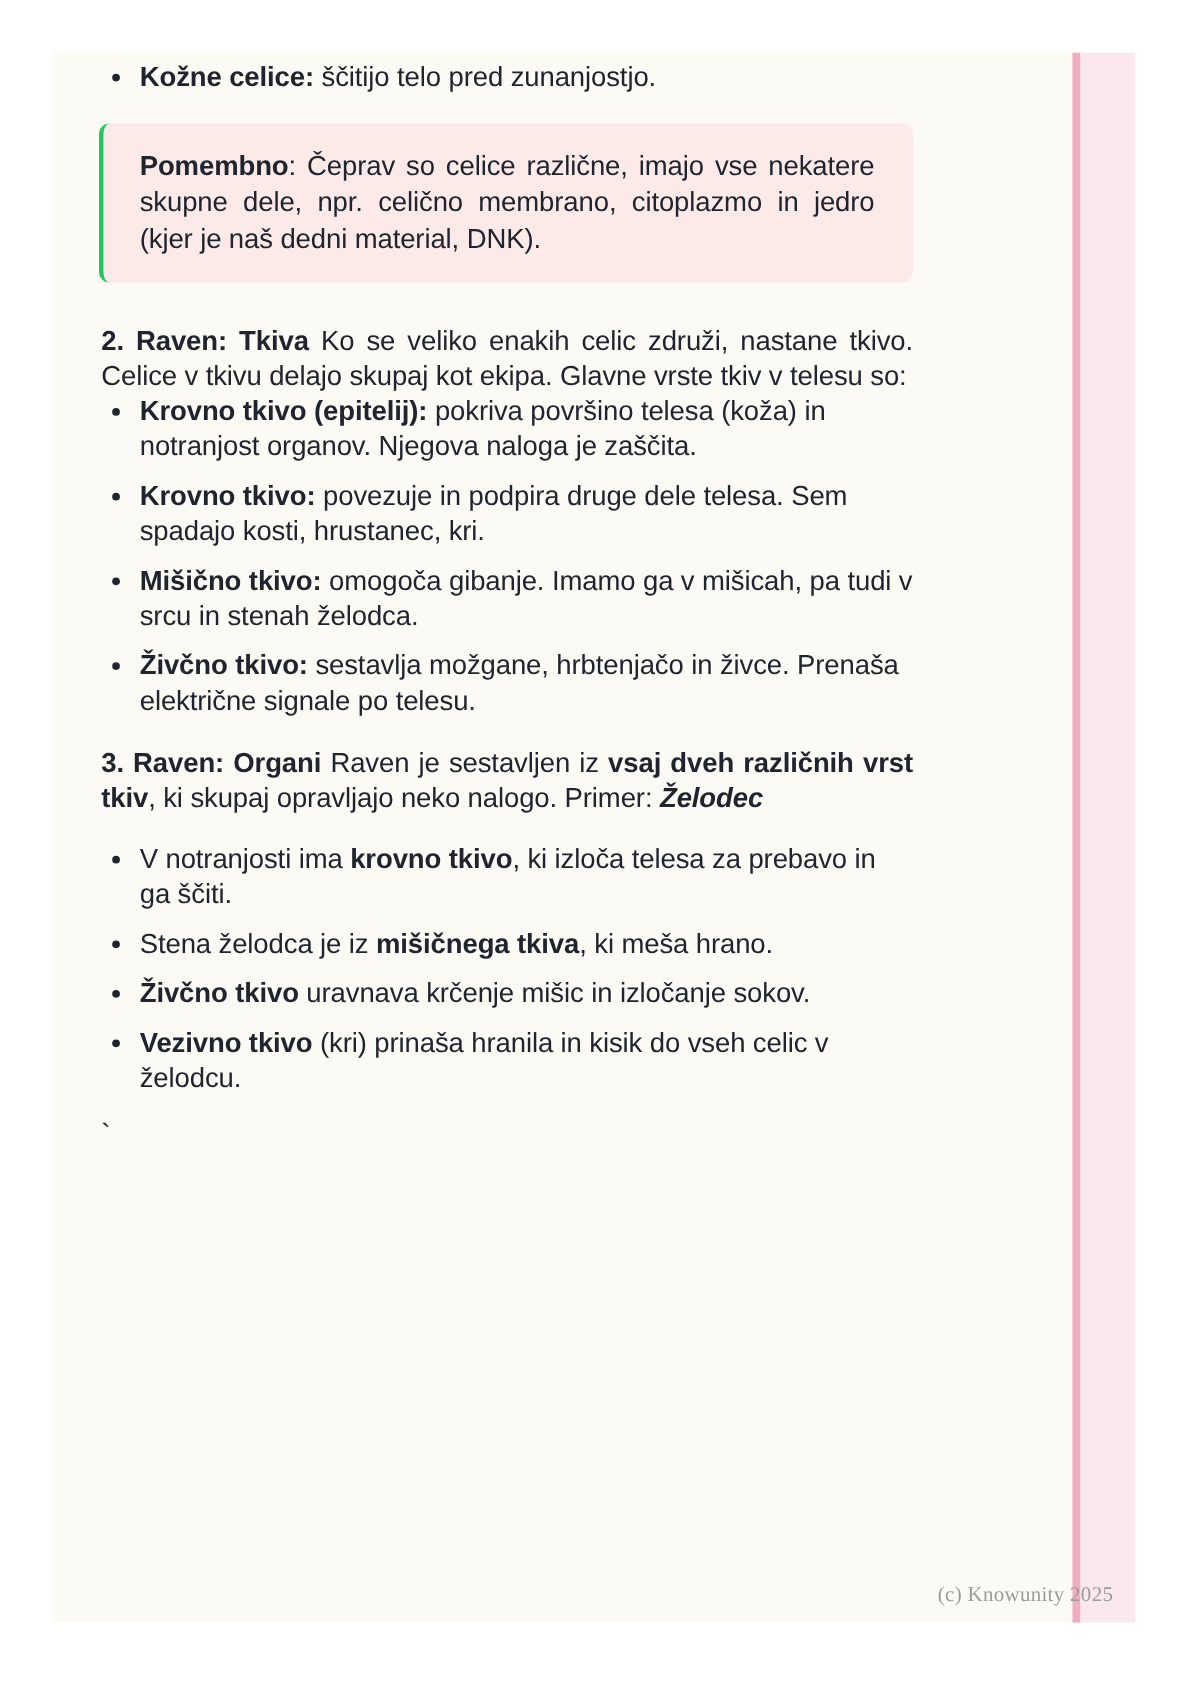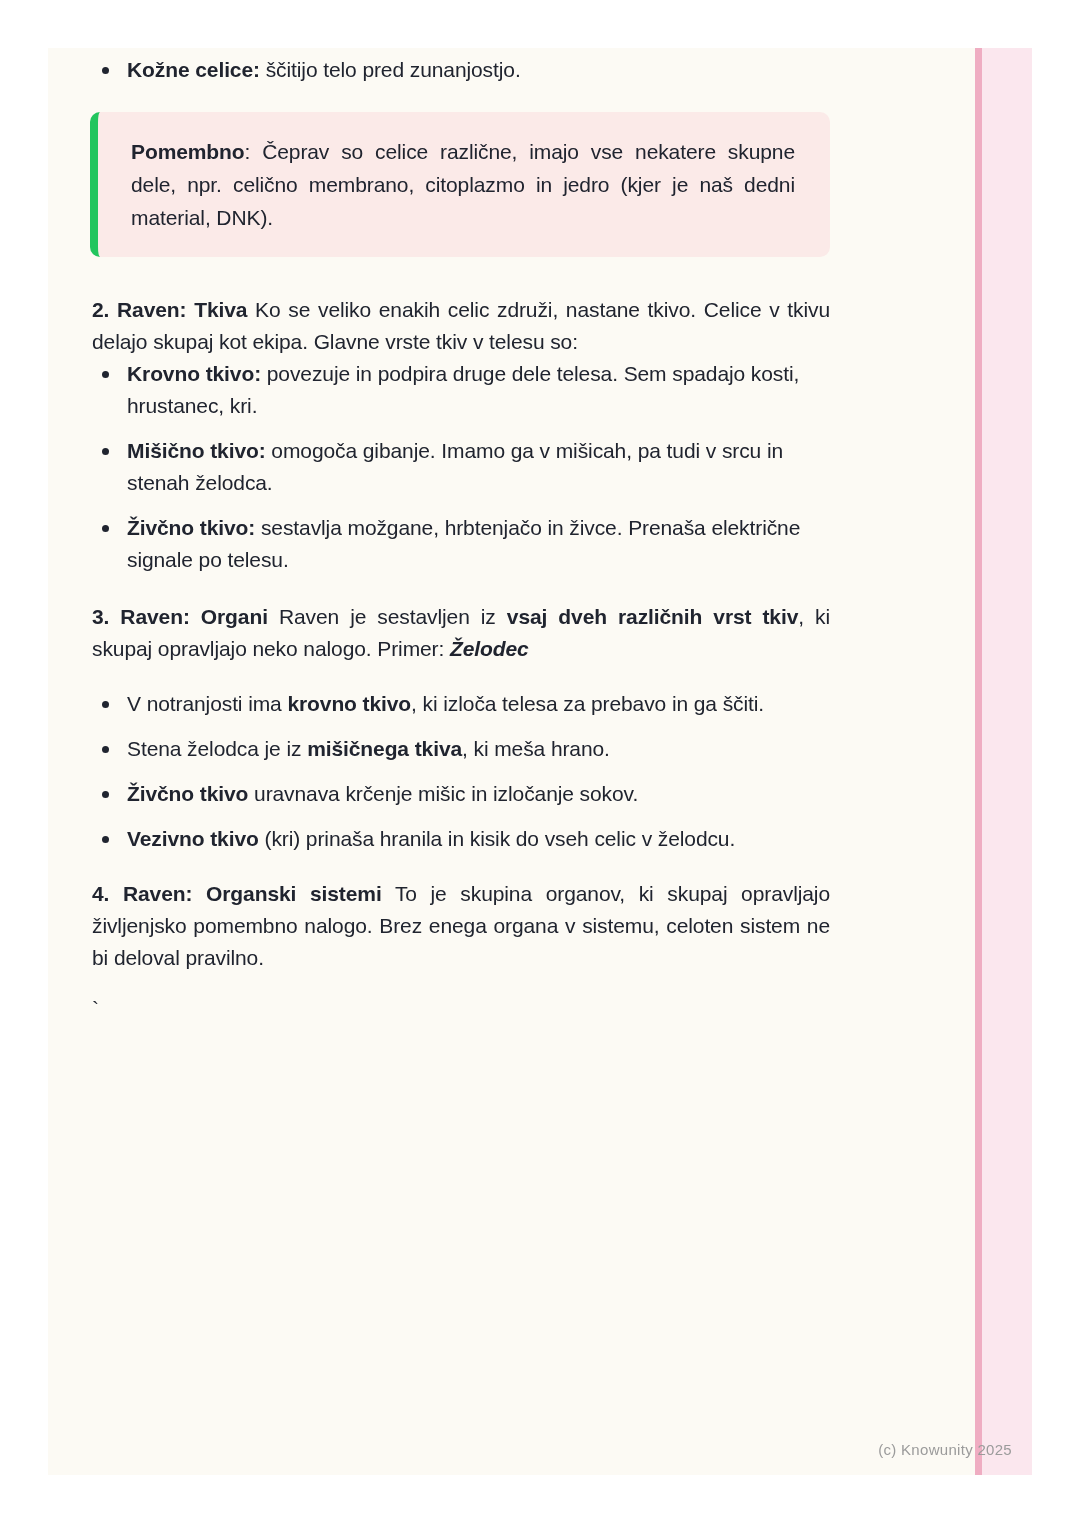--- a/index.html
+++ b/index.html
@@ -19,21 +19,21 @@
     top: 0; right: 0; bottom: 0;
     width: 57px;
     background: #fbe7ee;
     border-left: 7px solid #efadc2;
     z-index: 1;
   }
   .content {
     position: absolute;
     left: 44px; top: 6px;
     width: 738px;
-    font-size: 21px;
+    font-size: 25px;
     line-height: 32px;
     letter-spacing: -0.1px;
     color: #20242f;
     z-index: 2;
   }
   .b { font-weight: bold; }
   .i { }
   .bi { font-weight: bold; font-style: italic; }
   ul.blist { list-style: none; }
   ul.blist li { position: relative; padding-left: 35px; margin-bottom: 13px; }
@@ -44,38 +44,39 @@
     left: 10px; top: 13px;
     width: 7px; height: 7px;
     border-radius: 50%;
     background: #20242f;
   }
   .callout {
     margin-top: 26px;
     margin-left: -2px;
     width: 740px;
     background: #fbeae8;
-    border-left: 8px solid #22c55e;
+    border-left: 4px solid #22c55e;
     border-radius: 10px;
     padding: 23px 35px 23px 33px;
   }
   .callout p { line-height: 33px; text-align: justify; }
   .para { text-align: justify; }
   .s2 { margin-top: 37px; }
   .s3 { margin-top: 25px; margin-bottom: 23px; }
   .s4 { margin-top: 23px; }
   .stray { margin-top: 19px; }
   .footer {
     position: absolute;
     top: 1392px; right: 20px;
-    font-size: 15px;
+    font-size: 19px;
     line-height: 20px;
     color: #9b9b9b;
     letter-spacing: 0.3px;
     z-index: 3;
+    font-family: Liberation Serif, serif;
   }
 </style>
 </head>
 <body>
 
 <div class="paper">
   <div class="stripe"></div>
 
   <div class="content">
 
@@ -83,34 +84,34 @@
       <li><span class="b">Kožne celice:</span><span> ščitijo telo pred zunanjostjo.</span></li>
     </ul>
 
     <div class="callout">
       <p><span class="b">Pomembno</span><span>: Čeprav so celice različne, imajo vse nekatere skupne dele, npr. celično membrano, citoplazmo in jedro (kjer je naš dedni material, DNK).</span></p>
     </div>
 
     <p class="para s2"><span class="b">2. Raven: Tkiva</span><span> Ko se veliko enakih celic združi, nastane tkivo. Celice v tkivu delajo skupaj kot ekipa. Glavne vrste tkiv v telesu so:</span></p>
 
     <ul class="blist">
+      <li><span class="b">Krovno tkivo (epitelij):</span><span> pokriva površino telesa (koža) in notranjost organov. Njegova naloga je zaščita.</span></li>
       <li><span class="b">Krovno tkivo:</span><span> povezuje in podpira druge dele telesa. Sem spadajo kosti, hrustanec, kri.</span></li>
       <li><span class="b">Mišično tkivo:</span><span> omogoča gibanje. Imamo ga v mišicah, pa tudi v srcu in stenah želodca.</span></li>
       <li><span class="b">Živčno tkivo:</span><span> sestavlja možgane, hrbtenjačo in živce. Prenaša električne signale po telesu.</span></li>
     </ul>
 
     <p class="para s3"><span class="b">3. Raven: Organi</span><span> Raven je sestavljen iz </span><span class="b">vsaj dveh različnih vrst tkiv</span><span>, ki skupaj opravljajo neko nalogo. </span><span class="i">Primer:</span><span class="bi"> Želodec</span></p>
 
     <ul class="blist">
       <li><span>V notranjosti ima </span><span class="b">krovno tkivo</span><span>, ki izloča telesa za prebavo in ga ščiti.</span></li>
       <li><span>Stena želodca je iz </span><span class="b">mišičnega tkiva</span><span>, ki meša hrano.</span></li>
       <li><span></span><span class="b">Živčno tkivo</span><span> uravnava krčenje mišic in izločanje sokov.</span></li>
       <li><span></span><span class="b">Vezivno tkivo</span><span> (kri) prinaša hranila in kisik do vseh celic v želodcu.</span></li>
     </ul>
 
-    <p class="para s4"><span class="b">4. Raven: Organski sistemi</span><span> To je skupina organov, ki skupaj opravljajo življenjsko pomembno nalogo. Brez enega organa v sistemu, celoten sistem ne bi deloval pravilno.</span></p>
 
     <p class="stray">`</p>
 
   </div>
 
   <div class="footer">(c) Knowunity 2025</div>
 </div>
 
 </body></html>

